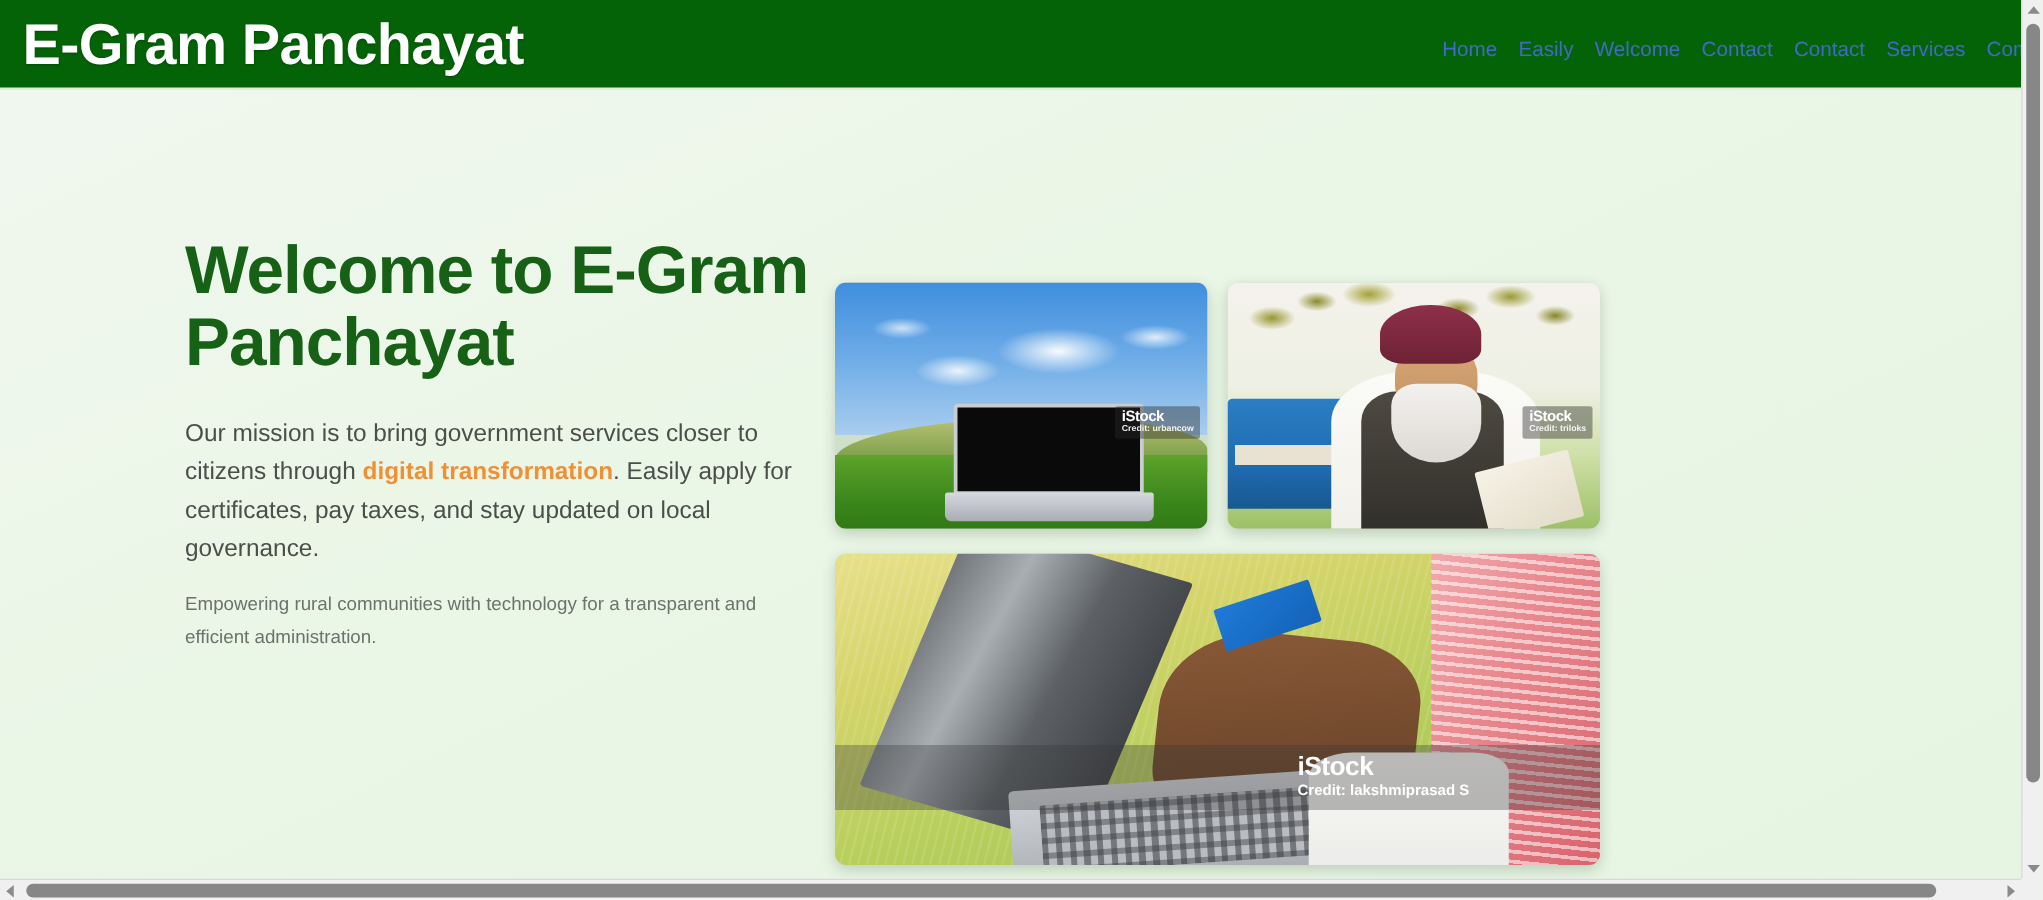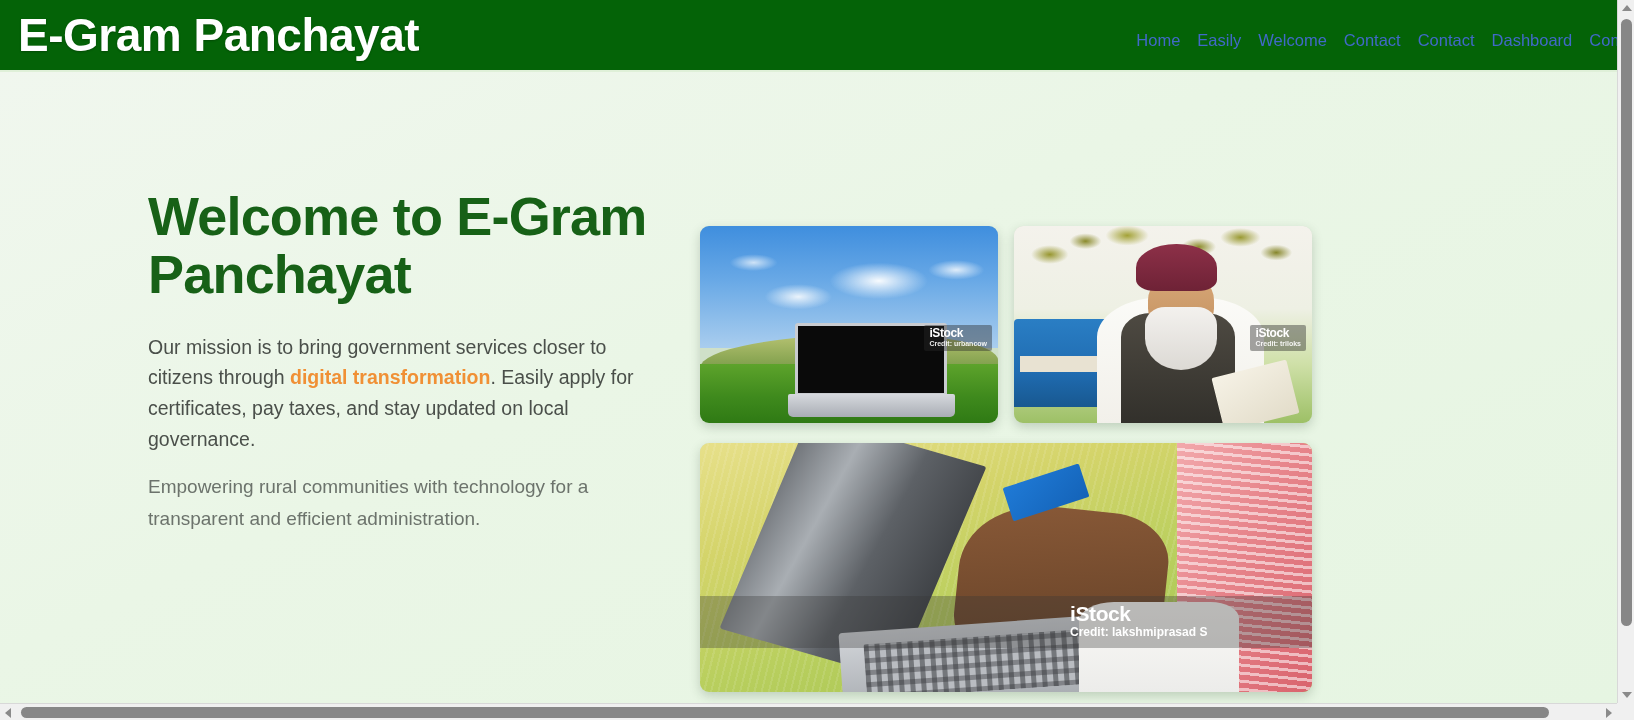--- a/index.html
+++ b/index.html
@@ -65,21 +65,20 @@
     cursor: pointer;
     line-height: 1;
   }
   .nav-link.clipped { margin-right: -42px; }
 
   
   .hero {
     display: flex;
     align-items: flex-start;
     padding: 55px 0 0 0;
-    gap: 32px;
   }
 
   .hero-left {
     width: 660px;
     padding-left: 148px;
     padding-top: 60px;
   }
 
   .hero-title {
     color: #176117;
@@ -101,21 +100,21 @@
 
   .accent-link {
     color: #f09035;
     font-weight: bold;
     text-decoration: none;
     cursor: pointer;
   }
 
   .hero-sub {
     color: #6c736c;
-    font-size: 19px;
+    font-size: 15px;
     line-height: 1.72;
     max-width: 572px;
   }
 
   
   .hero-right {
     position: relative;
     width: 640px;
     margin-left: 8px;
     padding-top: 99px;
@@ -355,21 +354,21 @@
 
   <header class="site-header">
     <div class="brand">E-Gram Panchayat</div>
 
     <nav class="main-nav">
       <a class="nav-link">Home</a>
       <a class="nav-link">Easily</a>
       <a class="nav-link">Welcome</a>
       <a class="nav-link">Contact</a>
       <a class="nav-link">Contact</a>
-      <a class="nav-link">Dashboard</a>
+      <a class="nav-link">Services</a>
       <a class="nav-link clipped">Complain</a>
     </nav>
   </header>
 
   <section class="hero">
 
     <div class="hero-left">
       <h1 class="hero-title">Welcome to E-Gram Panchayat</h1>
 
       <p class="hero-lead"><span>Our mission is to bring government services closer to citizens through </span><a class="accent-link">digital transformation</a><span>. Easily apply for certificates, pay taxes, and stay updated on local governance.</span></p>

